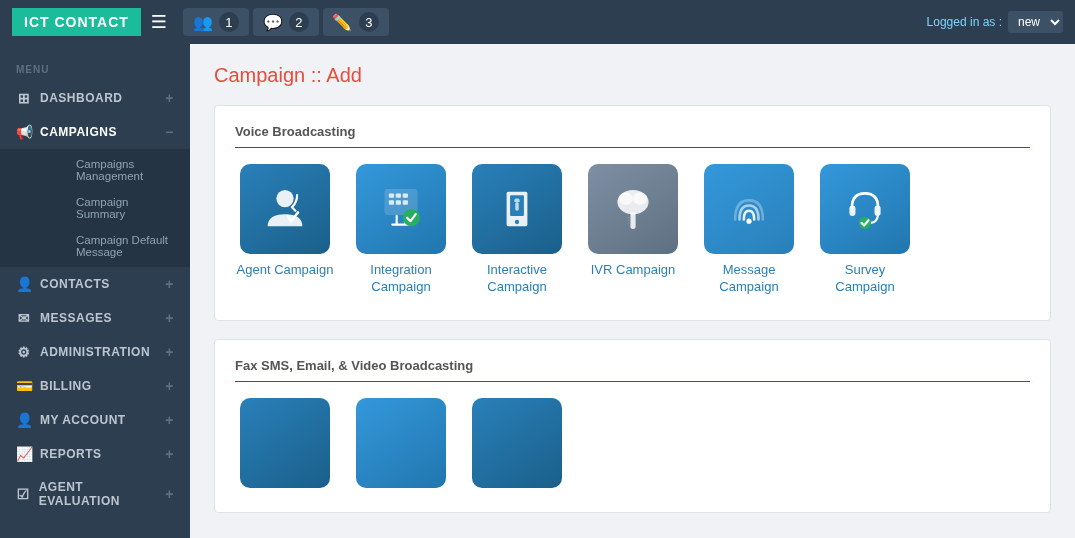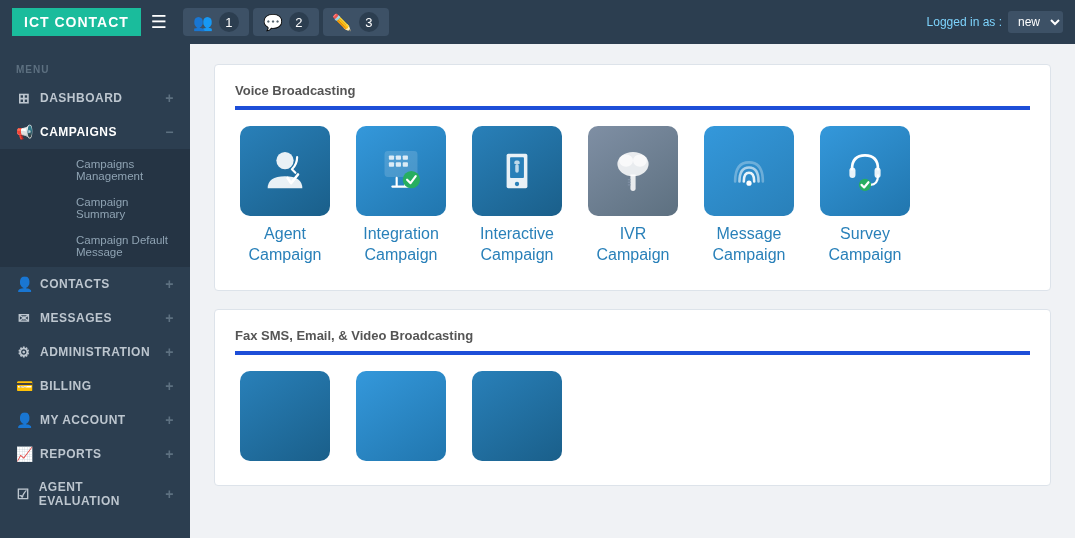--- a/index.html
+++ b/index.html
@@ -134,21 +134,21 @@
       padding: 18px 20px 24px;
       margin-bottom: 18px;
       border: 1px solid #dde3ea;
     }
     .section-title {
       font-size: 13px;
       color: #555;
       font-weight: 600;
       margin-bottom: 16px;
       padding-bottom: 8px;
-      border-bottom: 4px solid #1d4ed8;
+      border-bottom: 1px solid #1d4ed8;
     }
 
     .campaign-grid {
       display: flex;
       flex-wrap: wrap;
       gap: 16px;
     }
     .campaign-card {
       display: flex;
       flex-direction: column;
@@ -160,21 +160,21 @@
     .card-icon-box {
       width: 90px;
       height: 90px;
       border-radius: 10px;
       display: flex;
       align-items: center;
       justify-content: center;
       font-size: 40px;
     }
     .card-label {
-      font-size: 16px;
+      font-size: 13px;
       color: #2980b9;
       text-align: center;
       line-height: 1.3;
     }
 
     
     .ib-blue-dark { background: linear-gradient(145deg, #2980b9, #1a5f8a); }
     .ib-blue-mid { background: linear-gradient(145deg, #3498db, #2176ae); }
     .ib-gray-blue { background: linear-gradient(145deg, #7f8fa4, #5d7080); }
     .ib-blue-light { background: linear-gradient(145deg, #3498db, #2980b9); }
@@ -273,20 +273,21 @@
       <span>AGENT EVALUATION</span>
       <span class="si-plus">+</span>
     </div>
 
     <div style="padding: 10px 16px; margin-top: 10px;">
       <span style="color:#5d7080; font-size:18px; cursor:pointer;">⊙</span>
     </div>
   </div>
 
   <div class="main-content">
+    <h1 class="page-title">Campaign :: Add</h1>
 
     <div class="section">
       <div class="section-title">Voice Broadcasting</div>
       <div class="campaign-grid">
 
         <div class="campaign-card">
           <div class="card-icon-box ib-blue-dark">
             <svg class="icon-svg" viewBox="0 0 60 60" xmlns="http://www.w3.org/2000/svg">
               <circle cx="30" cy="18" r="10" fill="white" opacity="0.9"></circle>
               <path d="M10 50 Q10 36 30 36 Q50 36 50 50" fill="white" opacity="0.9"></path>

